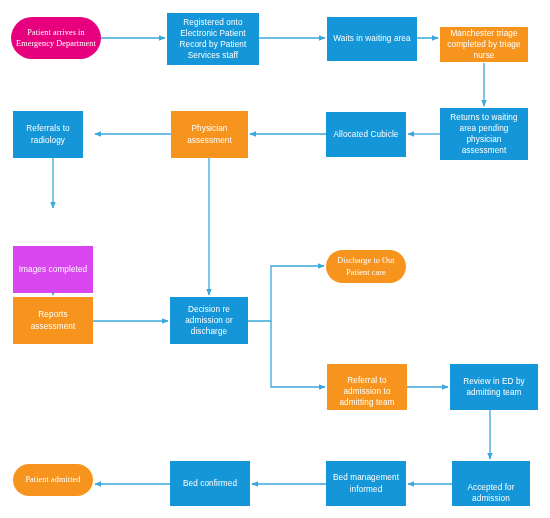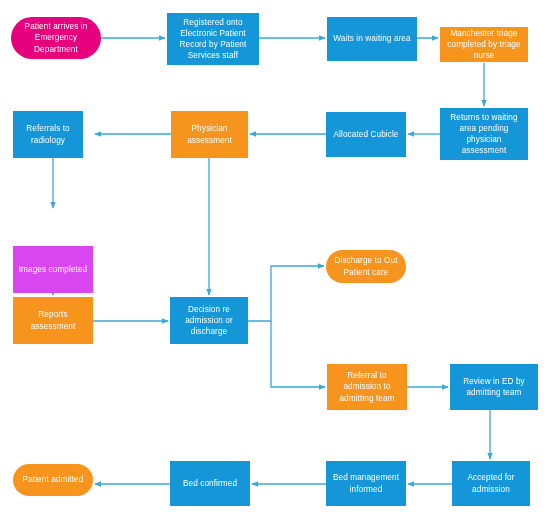--- a/index.html
+++ b/index.html
@@ -38,21 +38,21 @@
     letter-spacing: 0.1px;
     padding: 2px 3px;
     z-index: 3;
   }
   .node-label {
     display: block;
     width: 100%;
     white-space: pre-line;
   }
   .shape-rect { border-radius: 0; }
-  .shape-pill { border-radius: 999px; }
+  .shape-pill { border-radius: 999px; font-family: Liberation Serif, serif; }
 </style>
 </head>
 <body>
 
 <div id="flow-canvas">
 
   <svg id="connector-layer" viewBox="0 0 550 518" width="550" height="518" xmlns="http://www.w3.org/2000/svg">
     <defs>
       <marker id="arrow" viewBox="0 0 10 10" refX="9" refY="5" markerWidth="5.5" markerHeight="5.5" orient="auto-start-reverse">
         <path d="M 0 1 L 10 5 L 0 9 z" fill="#3aa8d8"></path>
@@ -139,29 +139,29 @@
   </div>
 
   <div class="node shape-pill" style="left: 326px; top: 250px; width: 80px; height: 33px; background: rgb(247, 148, 30); color: rgb(255, 255, 255);">
     <span class="node-label">Discharge to Out Patient care</span>
   </div>
 
   <div class="node shape-rect" style="left: 170px; top: 297px; width: 78px; height: 47px; background: rgb(20, 150, 216); color: rgb(255, 255, 255);">
     <span class="node-label">Decision re admission or discharge</span>
   </div>
 
-  <div class="node shape-rect" style="left: 327px; top: 364px; width: 80px; height: 46px; background: rgb(247, 148, 30); color: rgb(255, 255, 255);">
+  <div class="node shape-rect" style="left: 327px; top: 364px; width: 80px; height: 46px; background: rgb(247, 148, 30); color: rgb(255, 255, 255); align-items: flex-end;">
     <span class="node-label">Referral to admission to admitting team</span>
   </div>
 
   <div class="node shape-rect" style="left: 450px; top: 364px; width: 88px; height: 46px; background: rgb(20, 150, 216); color: rgb(255, 255, 255);">
     <span class="node-label">Review in ED by admitting team</span>
   </div>
 
-  <div class="node shape-rect" style="left: 452px; top: 461px; width: 78px; height: 45px; background: rgb(20, 150, 216); color: rgb(255, 255, 255);">
+  <div class="node shape-rect" style="left: 452px; top: 461px; width: 78px; height: 45px; background: rgb(20, 150, 216); color: rgb(255, 255, 255); align-items: flex-end;">
     <span class="node-label">Accepted for admission</span>
   </div>
 
   <div class="node shape-rect" style="left: 326px; top: 461px; width: 80px; height: 45px; background: rgb(20, 150, 216); color: rgb(255, 255, 255);">
     <span class="node-label">Bed management informed</span>
   </div>
 
   <div class="node shape-rect" style="left: 170px; top: 461px; width: 80px; height: 45px; background: rgb(20, 150, 216); color: rgb(255, 255, 255);">
     <span class="node-label">Bed confirmed</span>
   </div>

